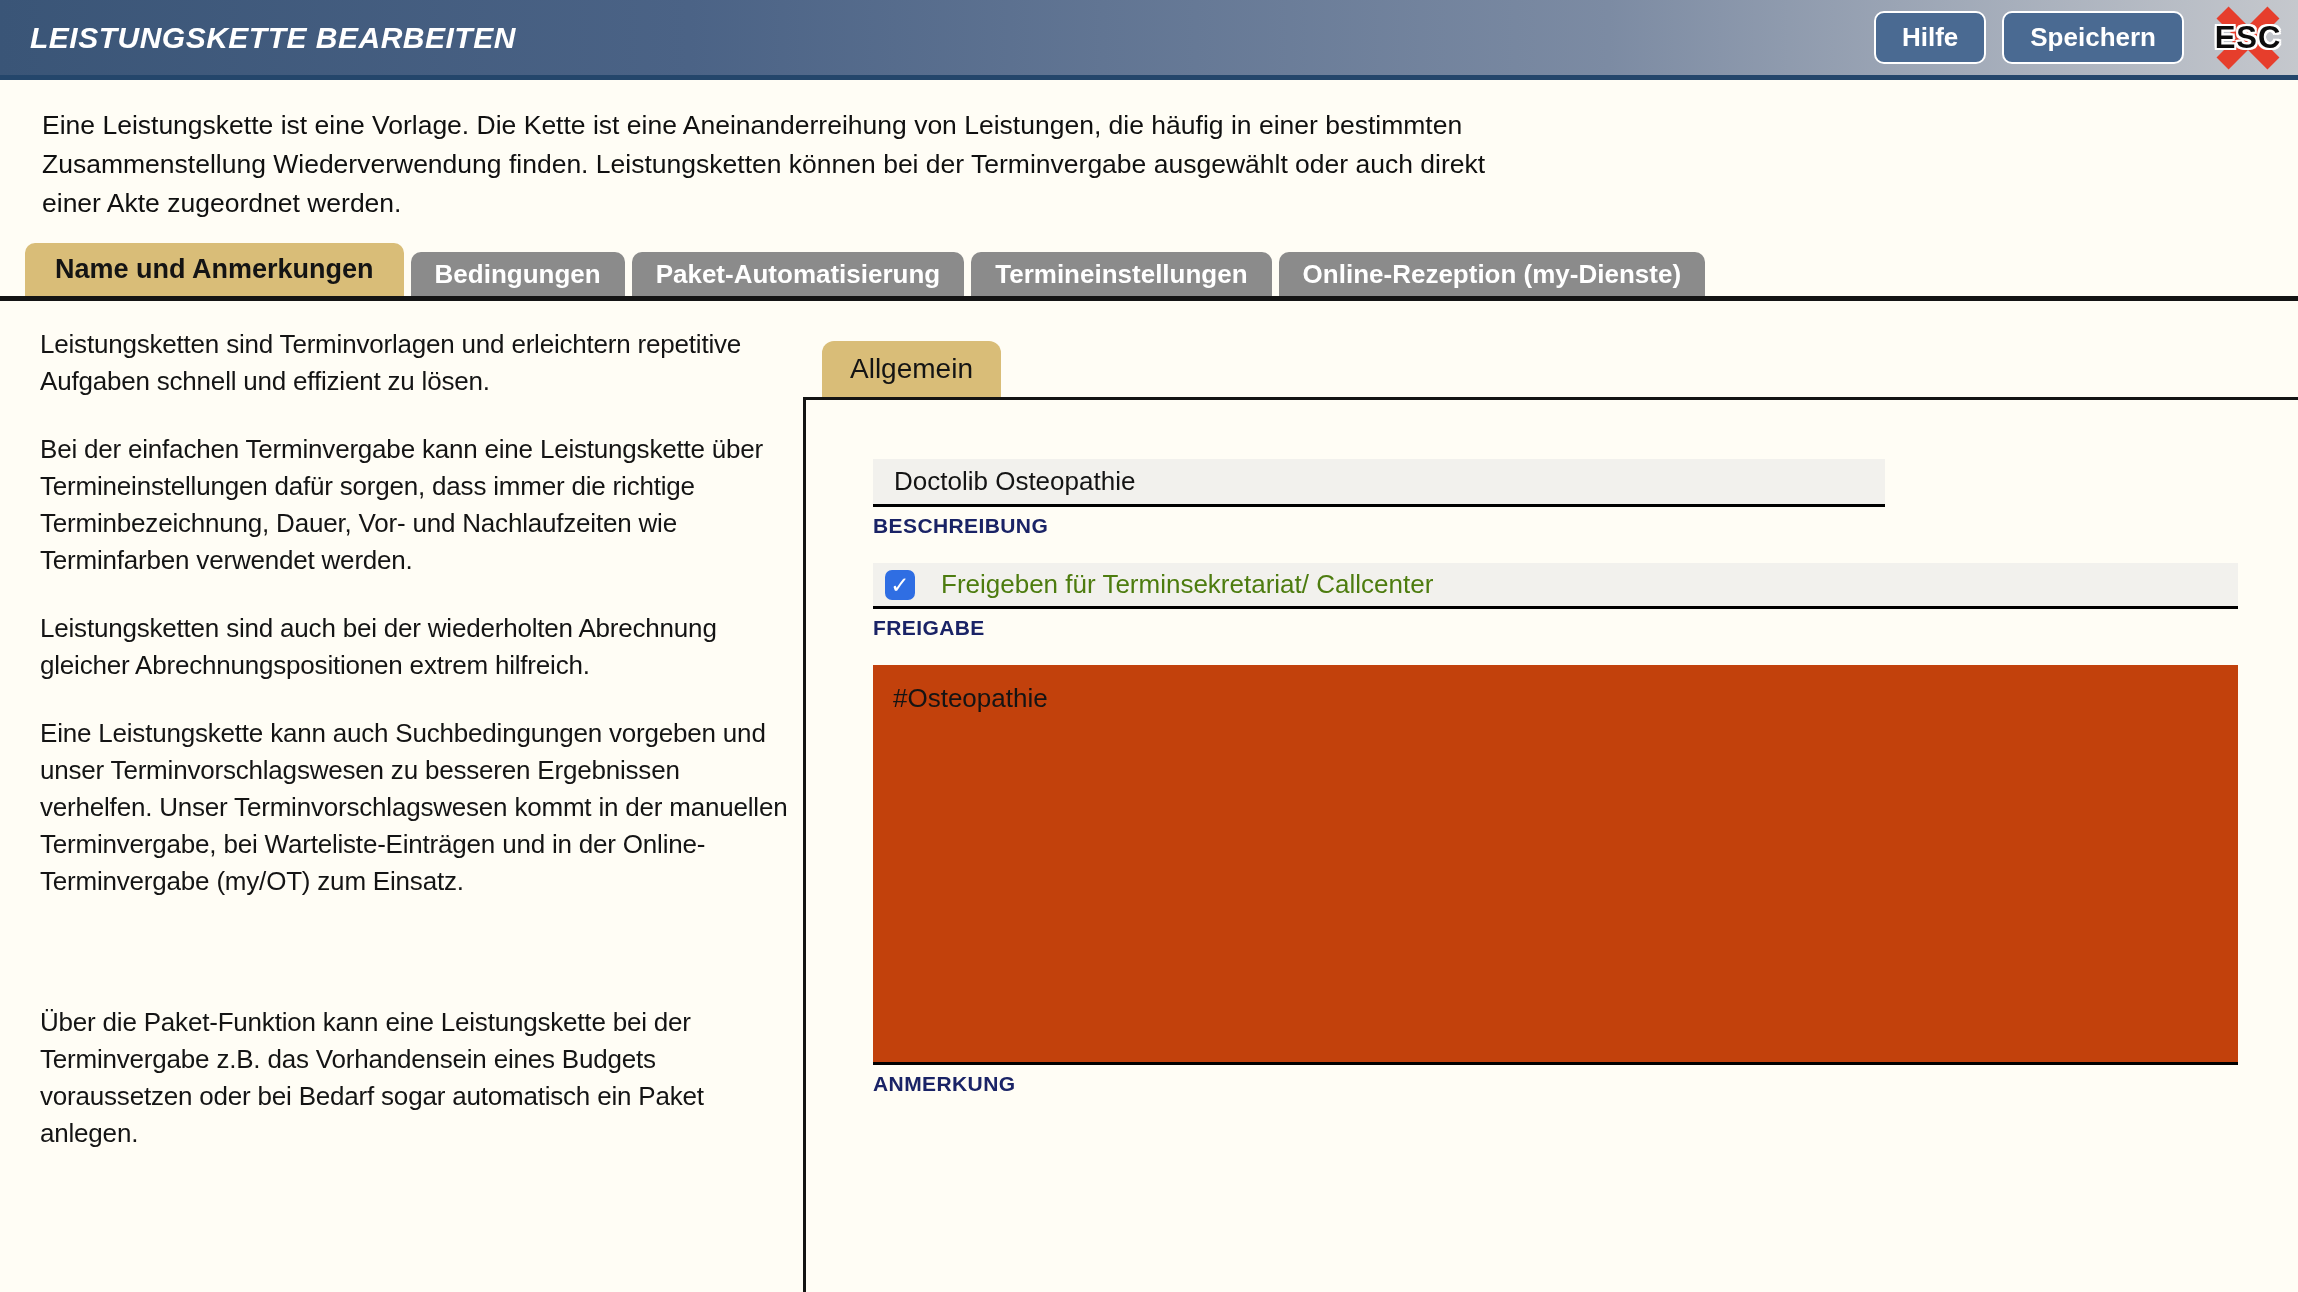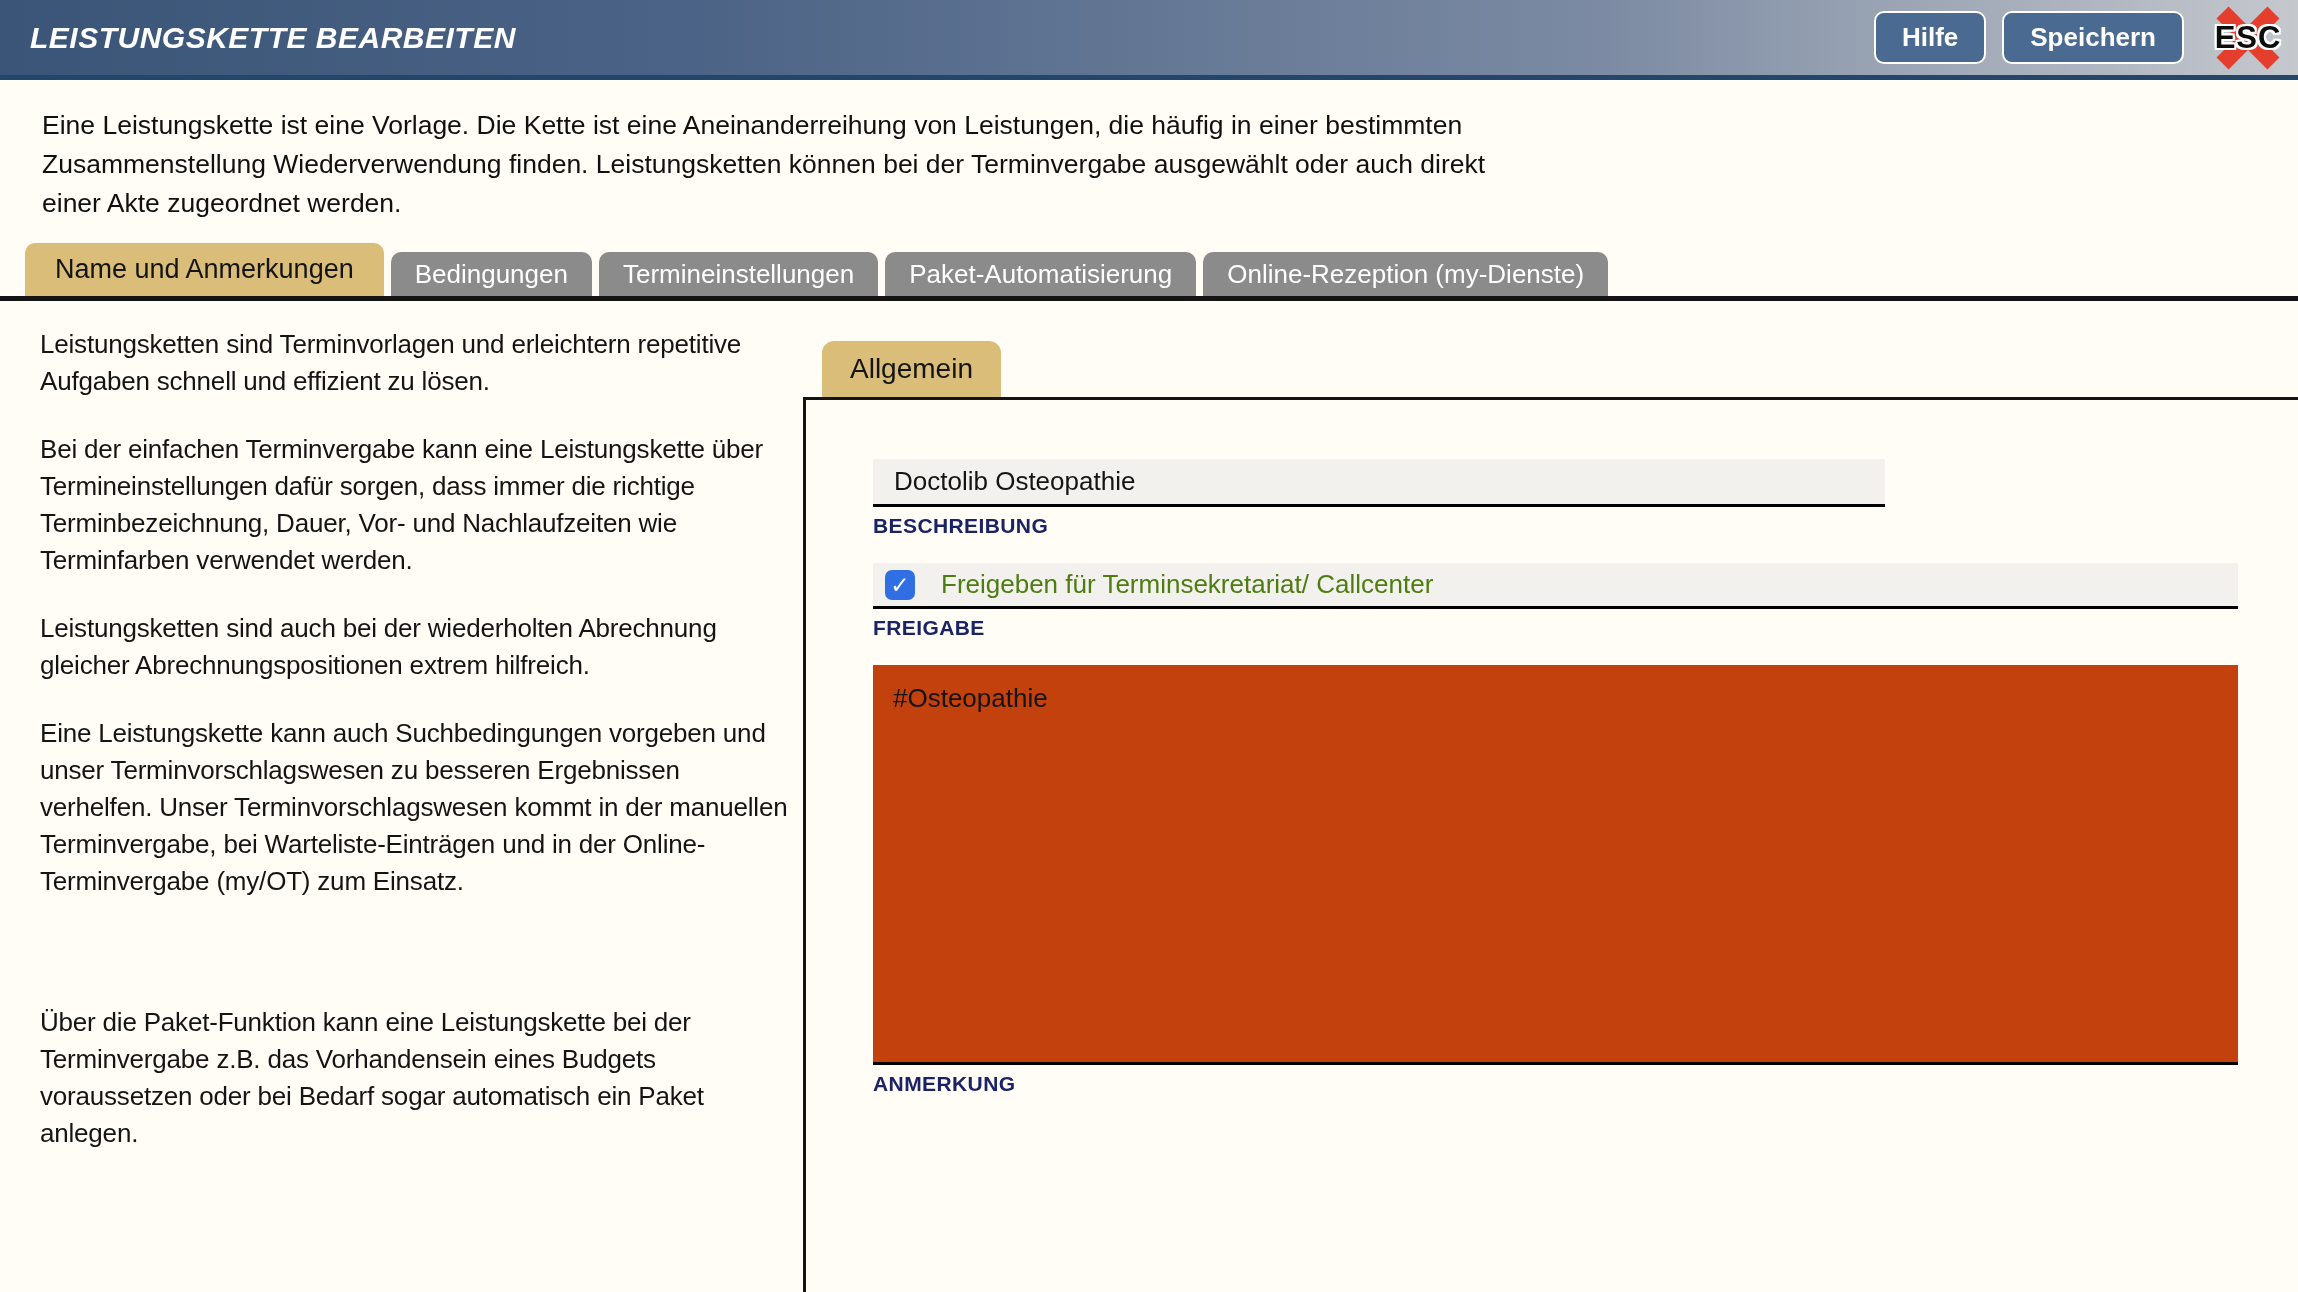--- a/index.html
+++ b/index.html
@@ -45,21 +45,21 @@
     font-size:26.5px;line-height:39px;color:#101010;
   }
   
   .tabbar{
     position:absolute;left:0;top:243px;width:2298px;box-sizing:border-box;
     display:flex;align-items:flex-end;padding-left:25px;
     border-bottom:5px solid #141414;
   }
   .tab{
     display:flex;align-items:center;justify-content:center;
-    border-radius:10px 10px 0 0;cursor:pointer;white-space:nowrap;font-weight:400;
+    border-radius:10px 10px 0 0;cursor:pointer;white-space:nowrap;font-weight:700;
   }
   .tab.active{background:#d9bd78;color:#141414;height:53px;padding:0 30px;font-size:27px;}
   .tab.gray{background:#8b8b8b;color:#ffffff;height:44px;padding:0 24px;font-size:26px;margin-left:7px;}
   
   .leftcol{
     position:absolute;left:40px;top:326px;width:748px;
     font-size:26px;line-height:37px;letter-spacing:-0.2px;color:#141414;
   }
   .leftcol p{margin:0 0 31px 0;}
   .leftcol p.last{margin-top:104px;}
@@ -128,22 +128,22 @@
         <span class="esc-text">ESC</span>
       </div>
     </div>
   </div>
 
   <div class="intro">Eine Leistungskette ist eine Vorlage. Die Kette ist eine Aneinanderreihung von Leistungen, die häufig in einer bestimmten Zusammenstellung Wiederverwendung finden. Leistungsketten können bei der Terminvergabe ausgewählt oder auch direkt einer Akte zugeordnet werden.</div>
 
   <div class="tabbar">
     <div class="tab active">Name und Anmerkungen</div>
     <div class="tab gray">Bedingungen</div>
+    <div class="tab gray">Paket-Automatisierung</div>
     <div class="tab gray">Termineinstellungen</div>
-    <div class="tab gray">Paket-Automatisierung</div>
     <div class="tab gray">Online-Rezeption (my-Dienste)</div>
   </div>
 
   <div class="leftcol">
     <p>Leistungsketten sind Terminvorlagen und erleichtern repetitive Aufgaben schnell und effizient zu lösen.</p>
     <p>Bei der einfachen Terminvergabe kann eine Leistungskette über Termineinstellungen dafür sorgen, dass immer die richtige Terminbezeichnung, Dauer, Vor- und Nachlaufzeiten wie Terminfarben verwendet werden.</p>
     <p>Leistungsketten sind auch bei der wiederholten Abrechnung gleicher Abrechnungspositionen extrem hilfreich.</p>
     <p>Eine Leistungskette kann auch Suchbedingungen vorgeben und unser Terminvorschlagswesen zu besseren Ergebnissen verhelfen. Unser Terminvorschlagswesen kommt in der manuellen Terminvergabe, bei Warteliste-Einträgen und in der Online-Terminvergabe (my/OT) zum Einsatz.</p>
     <p class="last">Über die Paket-Funktion kann eine Leistungskette bei der Terminvergabe z.B. das Vorhandensein eines Budgets voraussetzen oder bei Bedarf sogar automatisch ein Paket anlegen.</p>
   </div>

